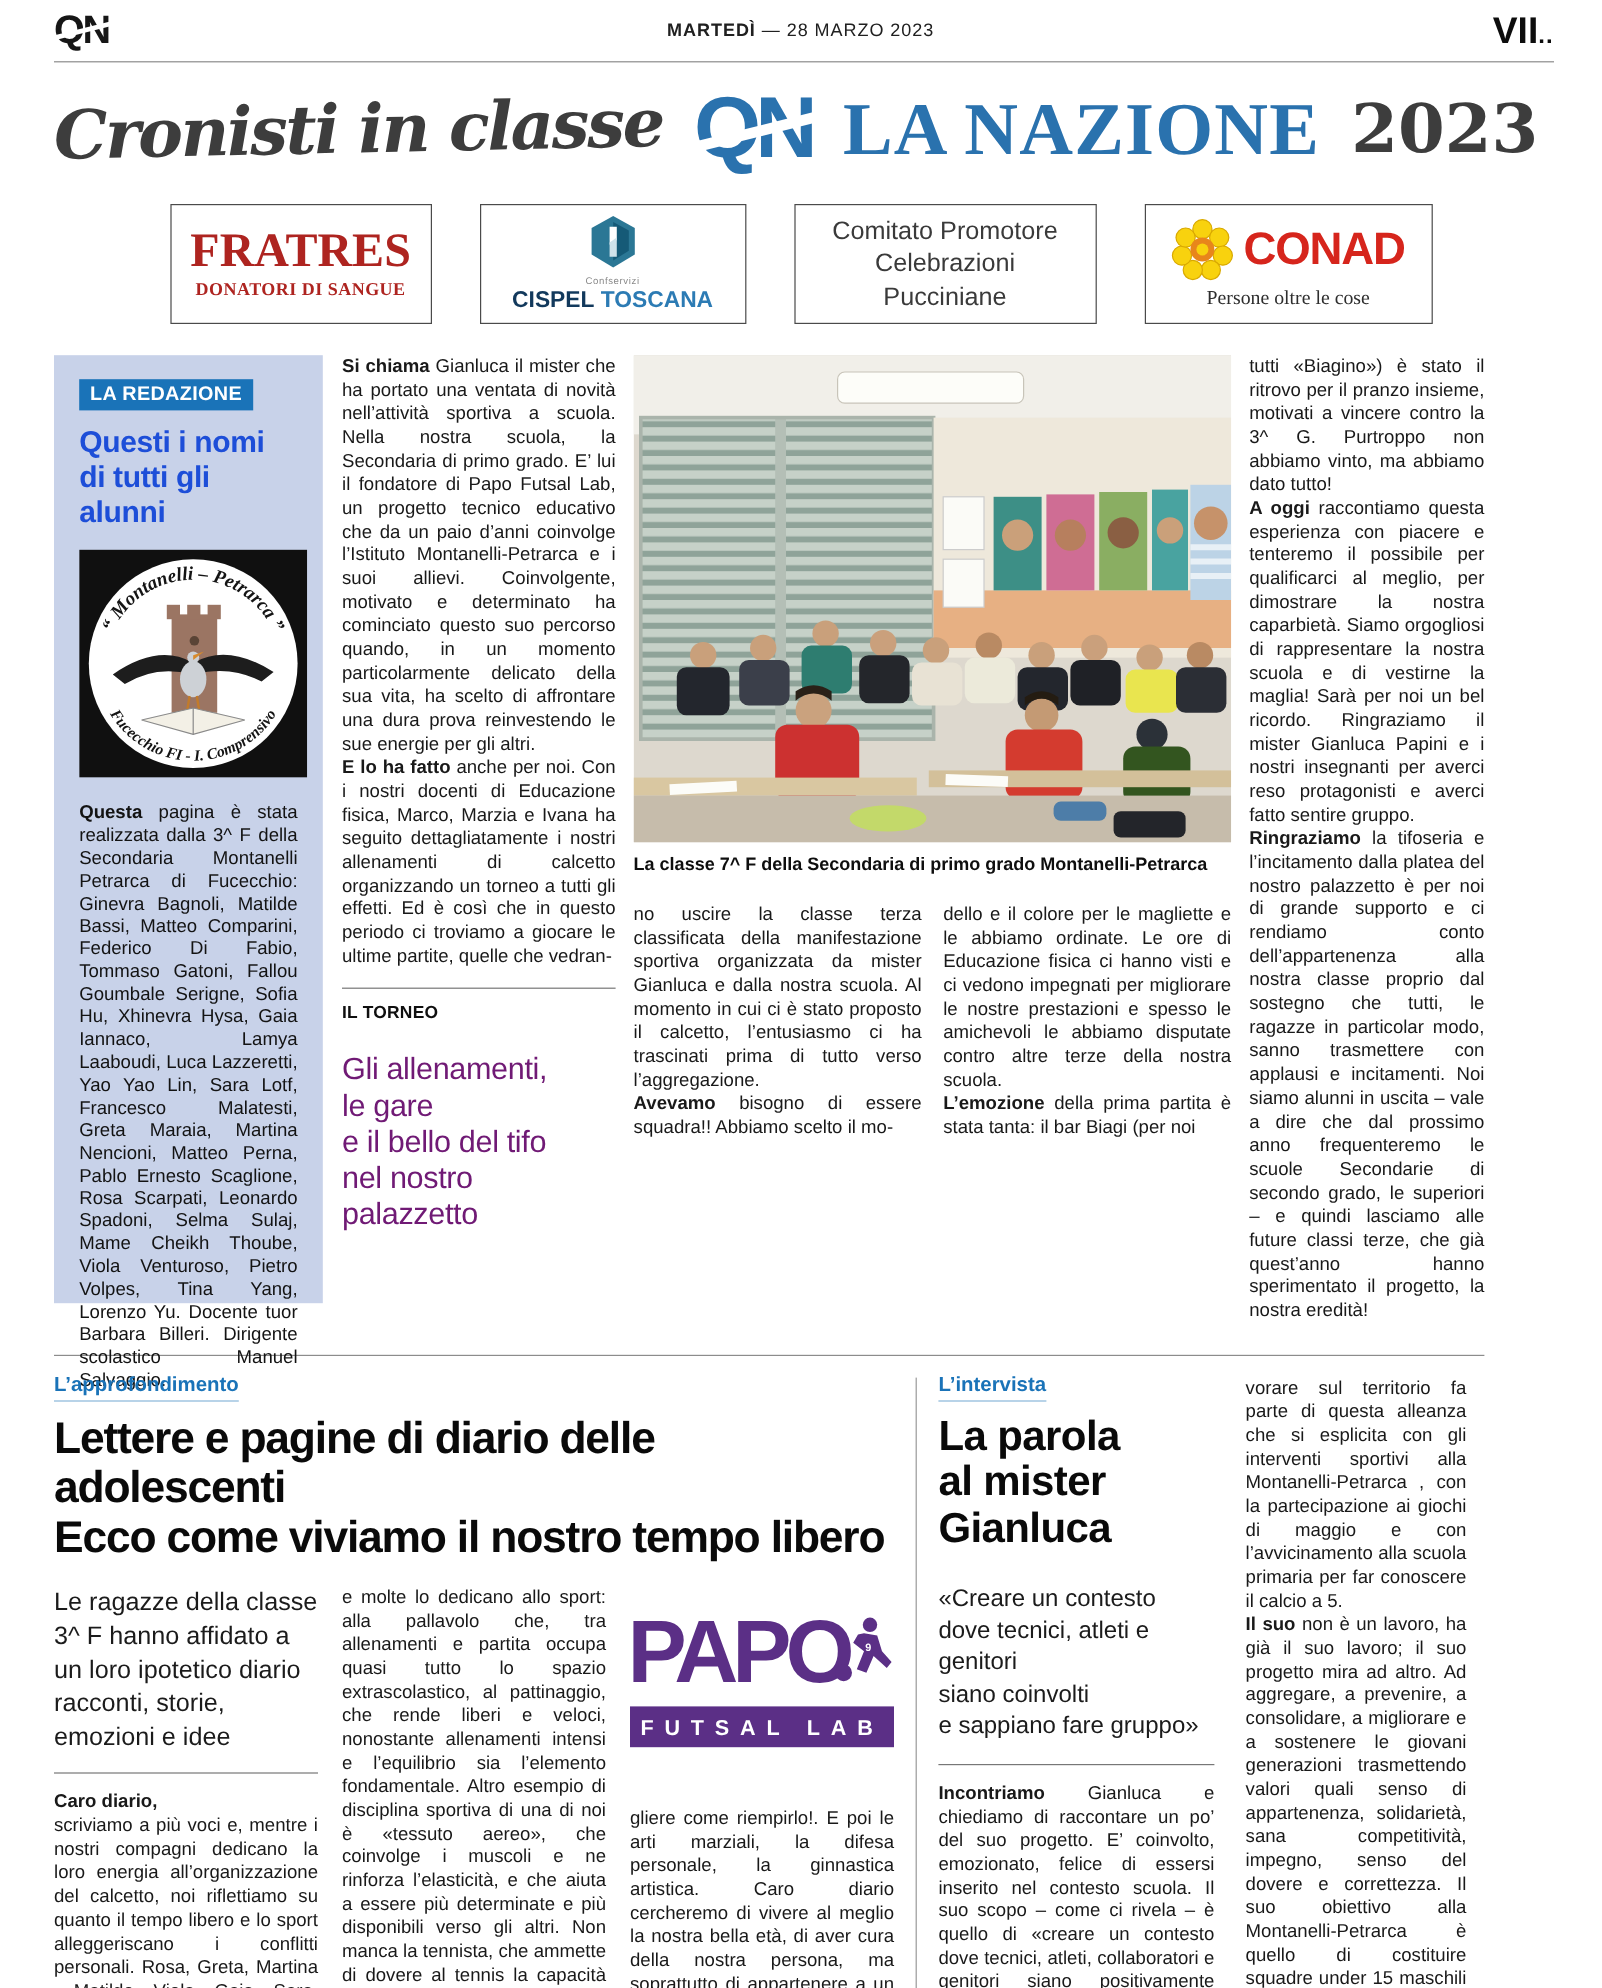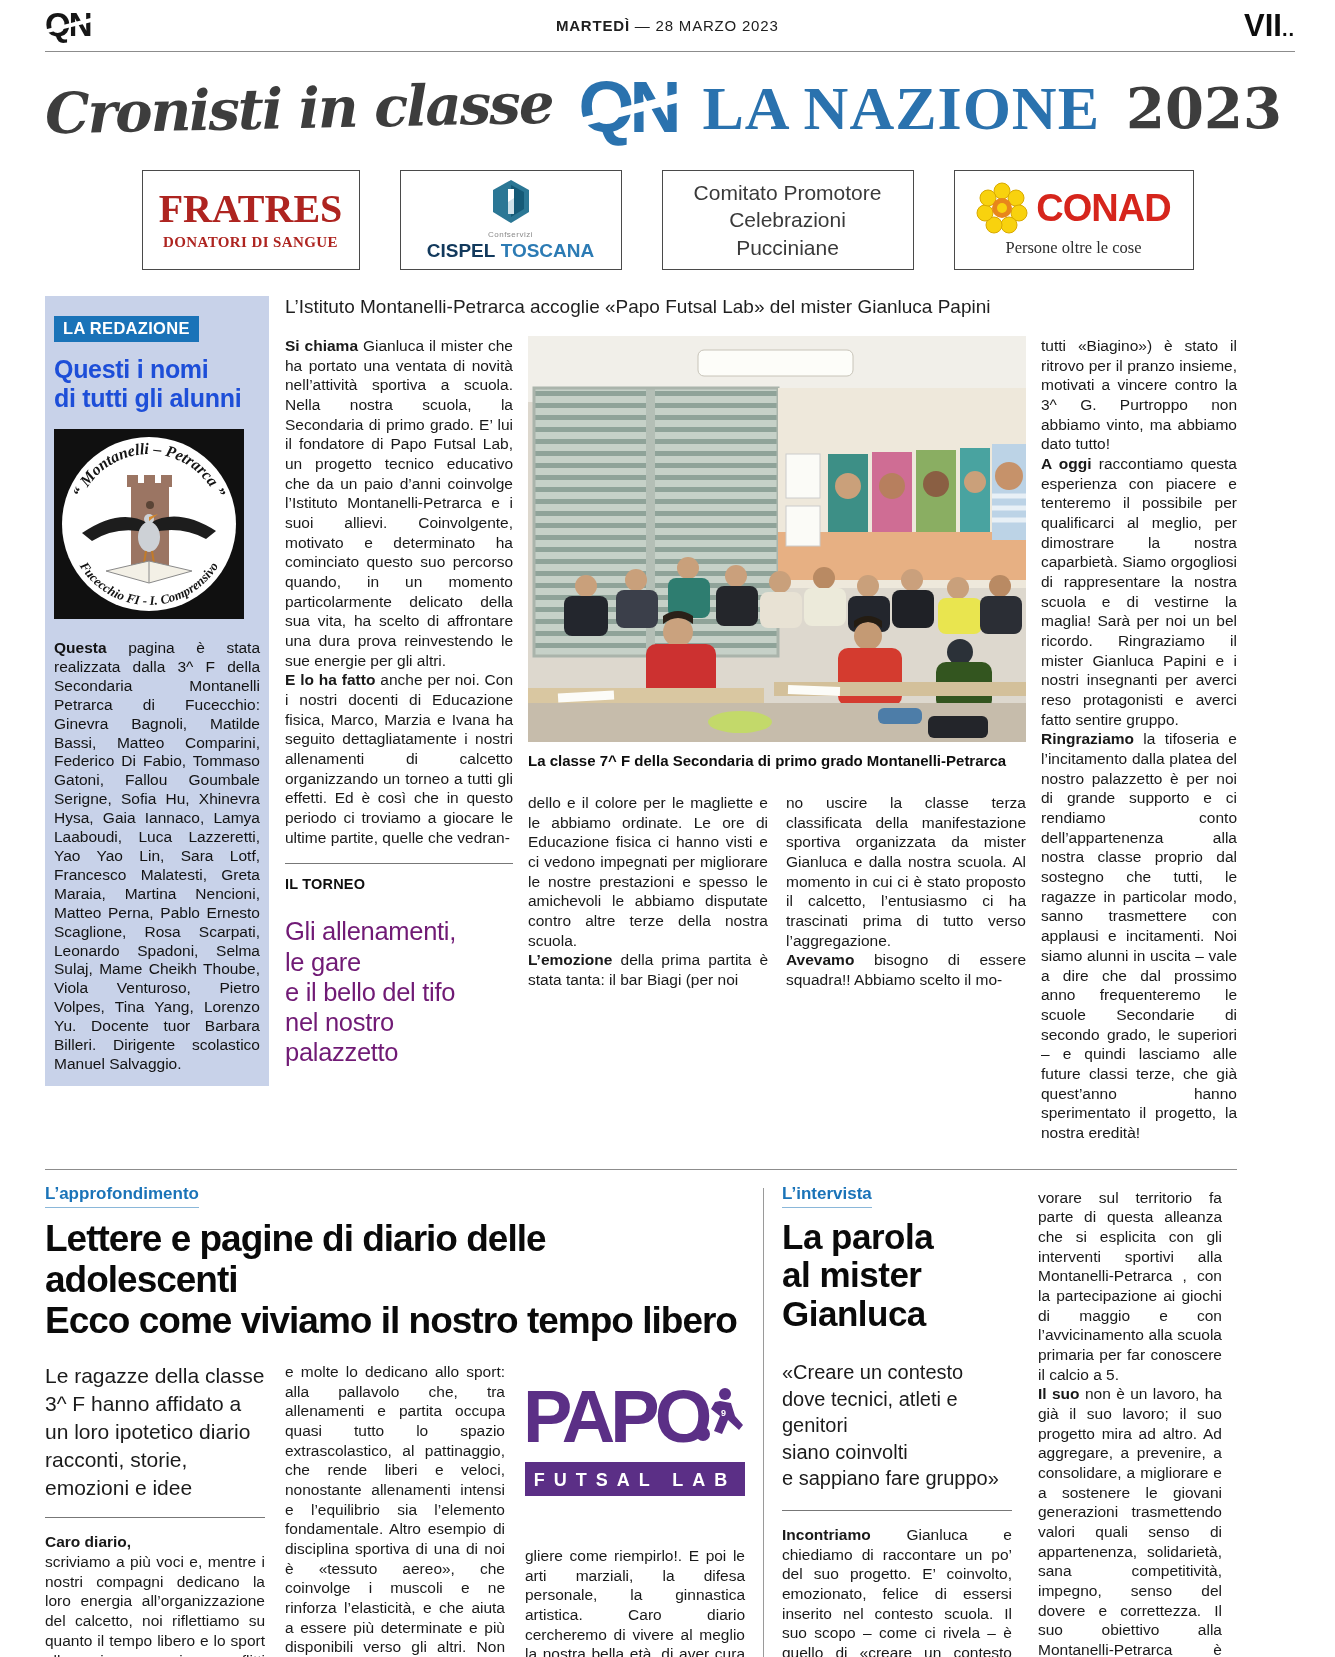--- a/index.html
+++ b/index.html
@@ -34,21 +34,21 @@
   .cis-name{font-size:19px;margin-top:1px;white-space:nowrap}
   .cis-name b{color:#12395c;font-weight:900}
   .cis-name span{color:#2c7bb4;font-weight:700}
   .comitato{font-family:Liberation Sans, sans-serif;font-size:21px;color:#3a3a3a;text-align:center;line-height:1.3}
   .conad-row{display:flex;align-items:center;gap:8px}
   .conad-name{font-weight:900;font-size:38px;color:#d6251c;letter-spacing:-1px;line-height:1}
   .conad-tag{font-family:"Liberation Serif",serif;font-size:16.5px;color:#2e2e2e;margin-top:4px;text-align:center}
 
   
   .content-top{display:flex;gap:16px;padding:14px 98px 0 45px}
-  .sidebar{width:224px;flex-shrink:0;background:#c8d2e9;padding:20px 9px;box-sizing:border-box;height:790px}
+  .sidebar{width:224px;flex-shrink:0;background:#c8d2e9;padding:20px 21px;box-sizing:border-box;height:790px}
   .badge{display:inline-block;background:#1a73b8;color:#fff;font-weight:800;font-size:16.5px;padding:3px 9px 4px;letter-spacing:.3px}
   .sb-title{font-size:25px;font-weight:900;line-height:1.16;margin:13px 0 16px;color:#1d4ed8;letter-spacing:-.3px}
   .sb-body{margin-top:16px;font-size:15.5px;line-height:1.22;text-align:justify;color:#131313}
   .sb-body b{font-weight:800}
 
   .main{flex:1;min-width:0}
   .kicker{display:inline-block;color:#1a73b8;font-weight:800;font-size:17px;padding-bottom:3px;border-bottom:1.5px solid #8ab7d9}
   .headline{font-size:54px;font-weight:900;letter-spacing:-1.5px;color:#0a0a0a;margin:12px 0 10px;line-height:1}
   .subtitle{font-size:19px;color:#1f1f1f;margin:0 0 18px}
   .cols{display:flex;gap:15px}
@@ -180,21 +180,20 @@
         </g>
         <g>
           <path d="M52,142 L95,132 L138,142 L95,154 Z" fill="#f3f0e6" stroke="#8a8a8a"></path>
           <path d="M95,132 L95,154" stroke="#8a8a8a"></path>
         </g>
       </svg>
       <p class="sb-body"><b>Questa</b> <span>pagina è stata realizzata dalla 3^ F della Secondaria Montanelli Petrarca di Fucecchio: Ginevra Bagnoli, Matilde Bassi, Matteo Comparini, Federico Di Fabio, Tommaso Gatoni, Fallou Goumbale Serigne, Sofia Hu, Xhinevra Hysa, Gaia Iannaco, Lamya Laaboudi, Luca Lazzeretti, Yao Yao Lin, Sara Lotf, Francesco Malatesti, Greta Maraia, Martina Nencioni, Matteo Perna, Pablo Ernesto Scaglione, Rosa Scarpati, Leonardo Spadoni, Selma Sulaj, Mame Cheikh Thoube, Viola Venturoso, Pietro Volpes, Tina Yang, Lorenzo Yu. Docente tuor Barbara Billeri. Dirigente scolastico Manuel Salvaggio.</span></p>
     </aside>
 
     <div class="main">
-      <div class="subtitle">L’Istituto Montanelli-Petrarca accoglie «Papo Futsal Lab» del mister Gianluca Papini</div>
 
       <div class="cols">
 
         <div class="colA">
           <p class="art"><b>Si chiama</b> <span>Gianluca il mister che ha portato una ventata di novità nell’attività sportiva a scuola. Nella nostra scuola, la Secondaria di primo grado. E’ lui il fondatore di Papo Futsal Lab, un progetto tecnico educativo che da un paio d’anni coinvolge l’Istituto Montanelli-Petrarca e i suoi allievi. Coinvolgente, motivato e determinato ha cominciato questo suo percorso quando, in un momento particolarmente delicato della sua vita, ha scelto di affrontare una dura prova reinvestendo le sue energie per gli altri.</span></p>
           <p class="art"><b>E lo ha fatto</b> <span>anche per noi. Con i nostri docenti di Educazione fisica, Marco, Marzia e Ivana ha seguito dettagliatamente i nostri allenamenti di calcetto organizzando un torneo a tutti gli effetti. Ed è così che in questo periodo ci troviamo a giocare le ultime partite, quelle che vedran-</span></p>
           <div class="torneo">
             <div class="torneo-label">IL TORNEO</div>
             <div class="torneo-title">
               <div>Gli allenamenti,</div>
@@ -273,26 +272,26 @@
               <rect x="30" y="356" width="56" height="9" fill="#fcfcf8" transform="rotate(-3 58 360)"></rect>
               <rect x="260" y="350" width="52" height="9" fill="#fcfcf8" transform="rotate(2 286 354)"></rect>
               <ellipse cx="212" cy="386" rx="32" ry="11" fill="#c3d96a"></ellipse>
               <rect x="350" y="372" width="44" height="16" rx="6" fill="#4d7da8"></rect>
               <rect x="400" y="380" width="60" height="22" rx="6" fill="#23252a"></rect>
             </g>
           </svg>
           <div class="caption">La classe 7^ F della Secondaria di primo grado Montanelli-Petrarca</div>
           <div class="midcols">
             <div class="midcol">
+              <p class="art"><span>no uscire la classe terza classificata della manifestazione sportiva organizzata da mister Gianluca e dalla nostra scuola. Al momento in cui ci è stato proposto il calcetto, l’entusiasmo ci ha trascinati prima di tutto verso l’aggregazione.</span></p>
+              <p class="art"><b>Avevamo</b> <span>bisogno di essere squadra!! Abbiamo scelto il mo-</span></p>
+            </div>
+            <div class="midcol">
               <p class="art"><span>dello e il colore per le magliette e le abbiamo ordinate. Le ore di Educazione fisica ci hanno visti e ci vedono impegnati per migliorare le nostre prestazioni e spesso le amichevoli le abbiamo disputate contro altre terze della nostra scuola.</span></p>
               <p class="art"><b>L’emozione</b> <span>della prima partita è stata tanta: il bar Biagi (per noi</span></p>
-            </div>
-            <div class="midcol">
-              <p class="art"><span>no uscire la classe terza classificata della manifestazione sportiva organizzata da mister Gianluca e dalla nostra scuola. Al momento in cui ci è stato proposto il calcetto, l’entusiasmo ci ha trascinati prima di tutto verso l’aggregazione.</span></p>
-              <p class="art"><b>Avevamo</b> <span>bisogno di essere squadra!! Abbiamo scelto il mo-</span></p>
             </div>
           </div>
         </div>
 
         <div class="colD">
           <p class="art"><span>tutti «Biagino») è stato il ritrovo per il pranzo insieme, motivati a vincere contro la 3^ G. Purtroppo non abbiamo vinto, ma abbiamo dato tutto!</span></p>
           <p class="art"><b>A oggi</b> <span>raccontiamo questa esperienza con piacere e tenteremo il possibile per qualificarci al meglio, per dimostrare la nostra caparbietà. Siamo orgogliosi di rappresentare la nostra scuola e di vestirne la maglia! Sarà per noi un bel ricordo. Ringraziamo il mister Gianluca Papini e i nostri insegnanti per averci reso protagonisti e averci fatto sentire gruppo.</span></p>
           <p class="art"><b>Ringraziamo</b> <span>la tifoseria e l’incitamento dalla platea del nostro palazzetto è per noi di grande supporto e ci rendiamo conto dell’appartenenza alla nostra classe proprio dal sostegno che tutti, le ragazze in particolar modo, sanno trasmettere con applausi e incitamenti. Noi siamo alunni in uscita – vale a dire che dal prossimo anno frequenteremo le scuole Secondarie di secondo grado, le superiori – e quindi lasciamo alle future classi terze, che già quest’anno hanno sperimentato il progetto, la nostra eredità!</span></p>
         </div>
 

